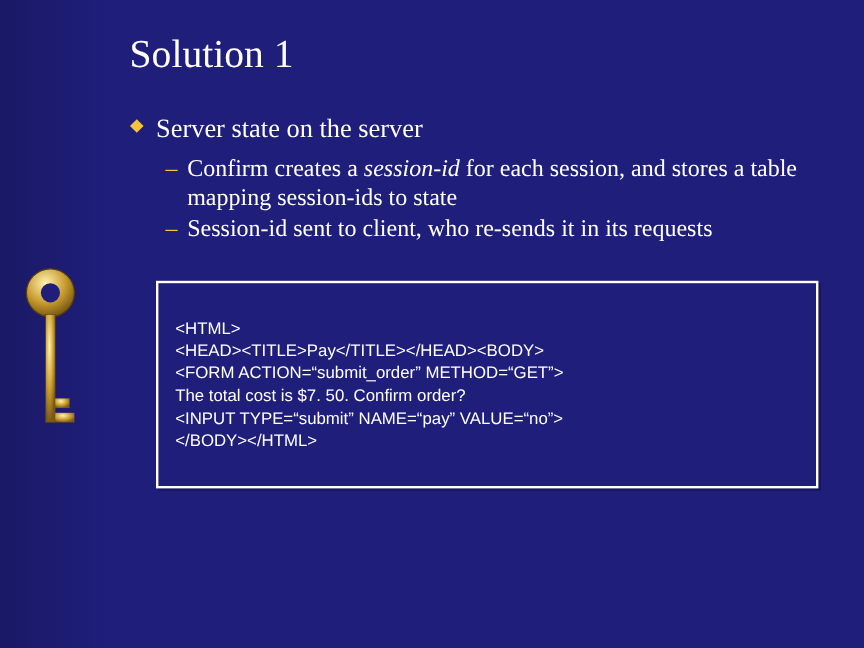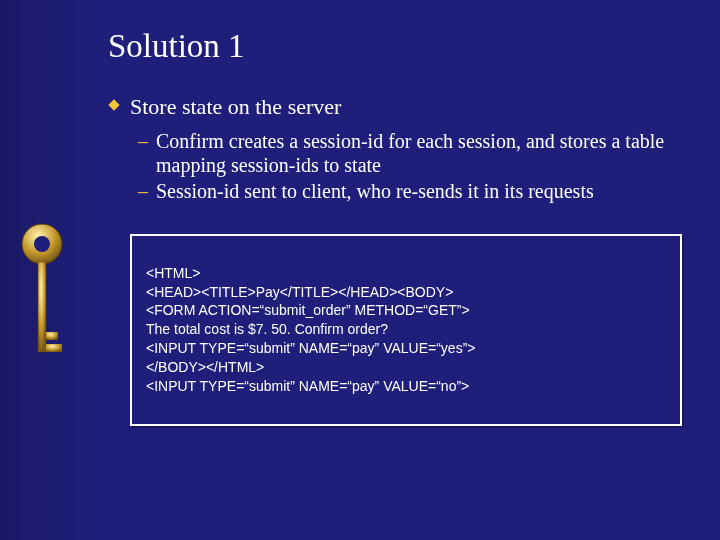--- a/index.html
+++ b/index.html
@@ -63,21 +63,21 @@
     padding-left: 48px;
     position: relative;
     line-height: 1.22;
   }
   .lvl2 .dash {
     position: absolute;
     left: 30px;
     top: 0;
     color: #f5c439;
   }
-  .italic { }
+  .italic { font-style: italic; }
   .code-box {
     margin: 30px 0 0 22px;
     width: 520px;
     border: 2px solid #ffffff;
     background: transparent;
     box-shadow: 2px 2px 0 rgba(0,0,0,0.25);
     padding: 28px 14px;
   }
   .code-line {
     font-family: Arial, Helvetica, sans-serif;
@@ -108,36 +108,35 @@
 </div>
 
 <div class="content">
 
   <h1 class="slide-title">Solution 1</h1>
 
   <div class="lvl1">
     <svg class="bullet-icon" viewBox="0 0 12 12">
       <rect x="2" y="2" width="8" height="8" fill="#f5c439" transform="rotate(45 6 6)"></rect>
     </svg>
-    <span>Store state on the server</span>
+    <span>Server state on the server</span>
   </div>
 
   <div class="lvl2">
     <span class="dash">–</span>
     <span>Confirm creates a </span><span class="italic">session-id</span><span> for each session, and stores a table mapping session-ids to state</span>
   </div>
 
   <div class="lvl2">
     <span class="dash">–</span>
     <span>Session-id sent to client, who re-sends it in its requests</span>
   </div>
 
   <div class="code-box">
     <div class="code-line">&lt;HTML&gt;</div>
     <div class="code-line">&lt;HEAD&gt;&lt;TITLE&gt;Pay&lt;/TITLE&gt;&lt;/HEAD&gt;&lt;BODY&gt;</div>
     <div class="code-line">&lt;FORM ACTION=“submit_order” METHOD=“GET”&gt;</div>
     <div class="code-line">The total cost is $7. 50. Confirm order?</div>
-    <div class="code-line">&lt;INPUT TYPE=“submit” NAME=“pay” VALUE=“yes”&gt;</div>
+    <div class="code-line">&lt;INPUT TYPE=“submit” NAME=“pay” VALUE=“no”&gt;</div>
     <div class="code-line">&lt;/BODY&gt;&lt;/HTML&gt;</div>
-    <div class="code-line">&lt;INPUT TYPE=“submit” NAME=“pay” VALUE=“no”&gt;</div>
   </div>
 
 </div>
 
 </body></html>

